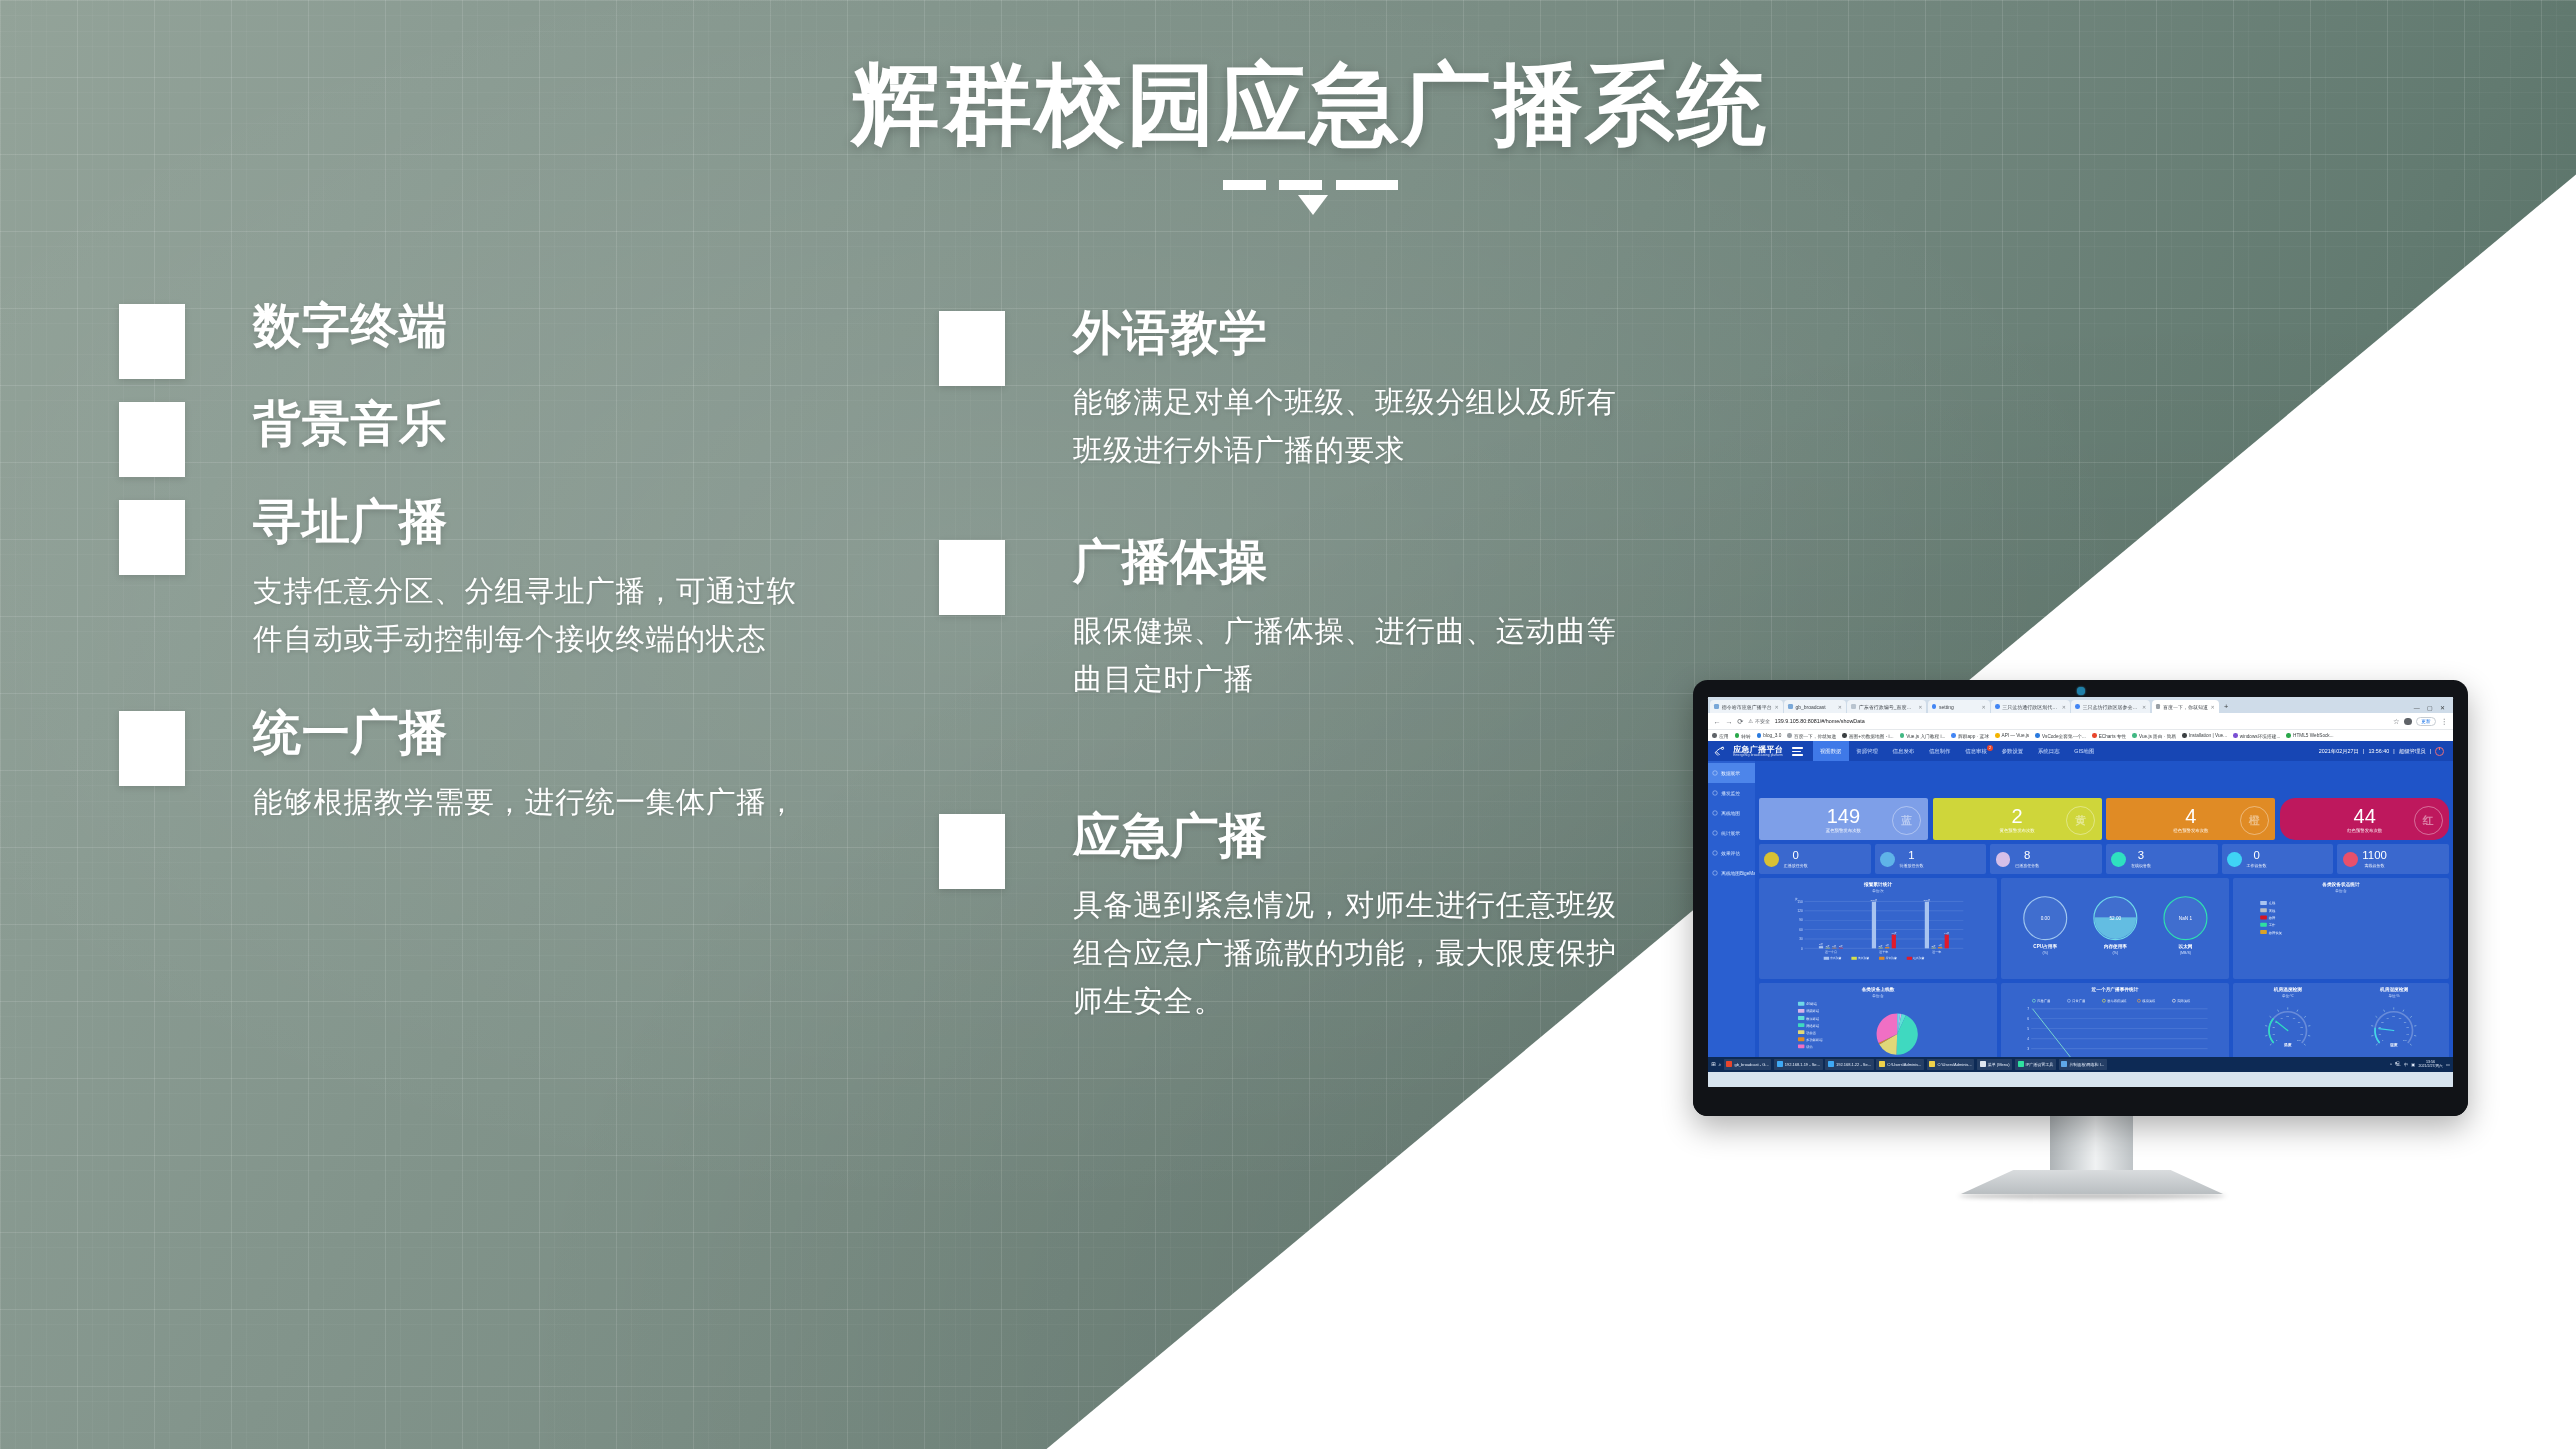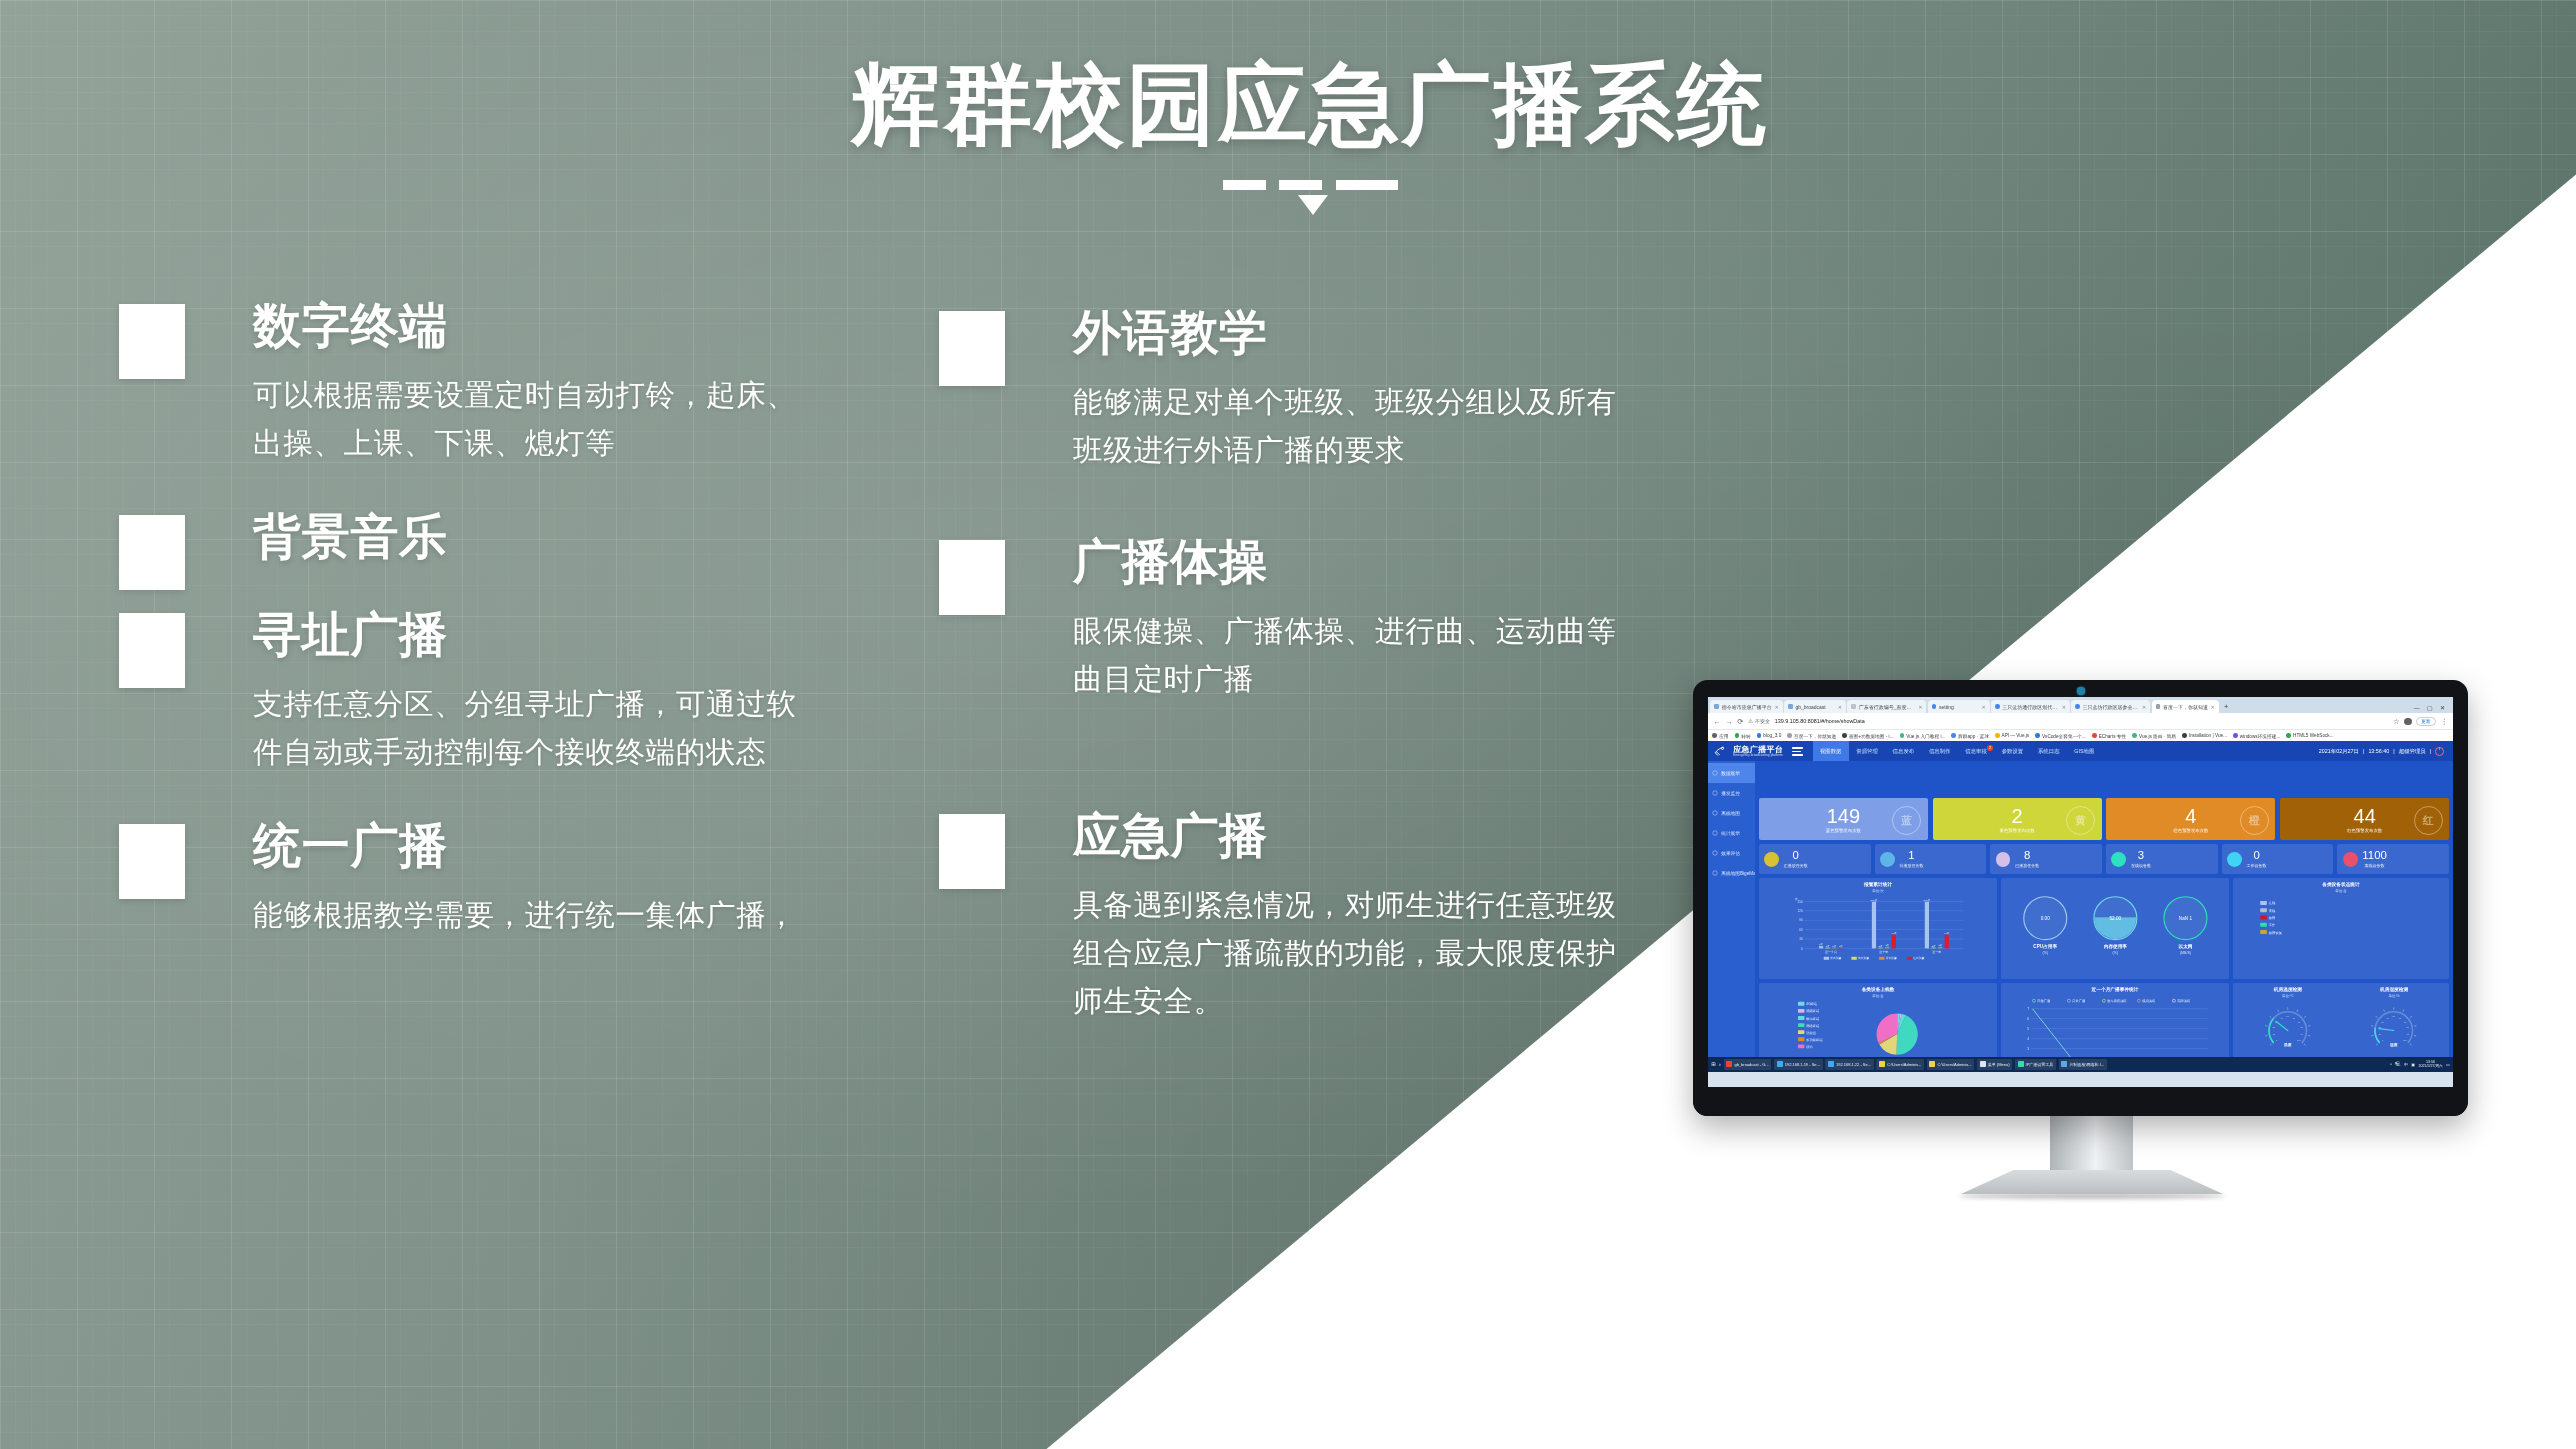--- a/index.html
+++ b/index.html
@@ -220,21 +220,20 @@
       <span class="d d3"></span>
       <span class="tri"></span>
     </div>
   </div>
 
   <div class="col col-left">
 
     <div class="feature">
       <span class="fsq"></span>
       <div class="fhead">数字终端</div>
-      <div class="fbody">可以根据需要设置定时自动打铃，起床、出操、上课、下课、熄灯等</div>
     </div>
 
     <div class="feature">
       <span class="fsq"></span>
       <div class="fhead">背景音乐</div>
     </div>
 
     <div class="feature">
       <span class="fsq"></span>
       <div class="fhead">寻址广播</div>
@@ -492,21 +491,21 @@
                     <div class="kpi" style="background: rgb(207, 214, 58);">
                       <div class="v">2</div>
                       <div class="l">黄色预警发布次数</div>
                       <div class="stamp">黄</div>
                     </div>
                     <div class="kpi" style="background: rgb(224, 139, 37);">
                       <div class="v">4</div>
                       <div class="l">橙色预警发布次数</div>
                       <div class="stamp">橙</div>
                     </div>
-                    <div class="kpi" style="background: #a16207;">
+                    <div class="kpi" style="background: #be185d; border-radius: 15px;">
                       <div class="v">44</div>
                       <div class="l">红色预警发布次数</div>
                       <div class="stamp">红</div>
                     </div>
                   </div>
                 <div class="mini-row" id="minirow">
                     <div class="mini">
                       <div class="badge-ic" style="background: rgb(217, 193, 51);"></div>
                       <div class="txt">
                         <div class="v">0</div>

